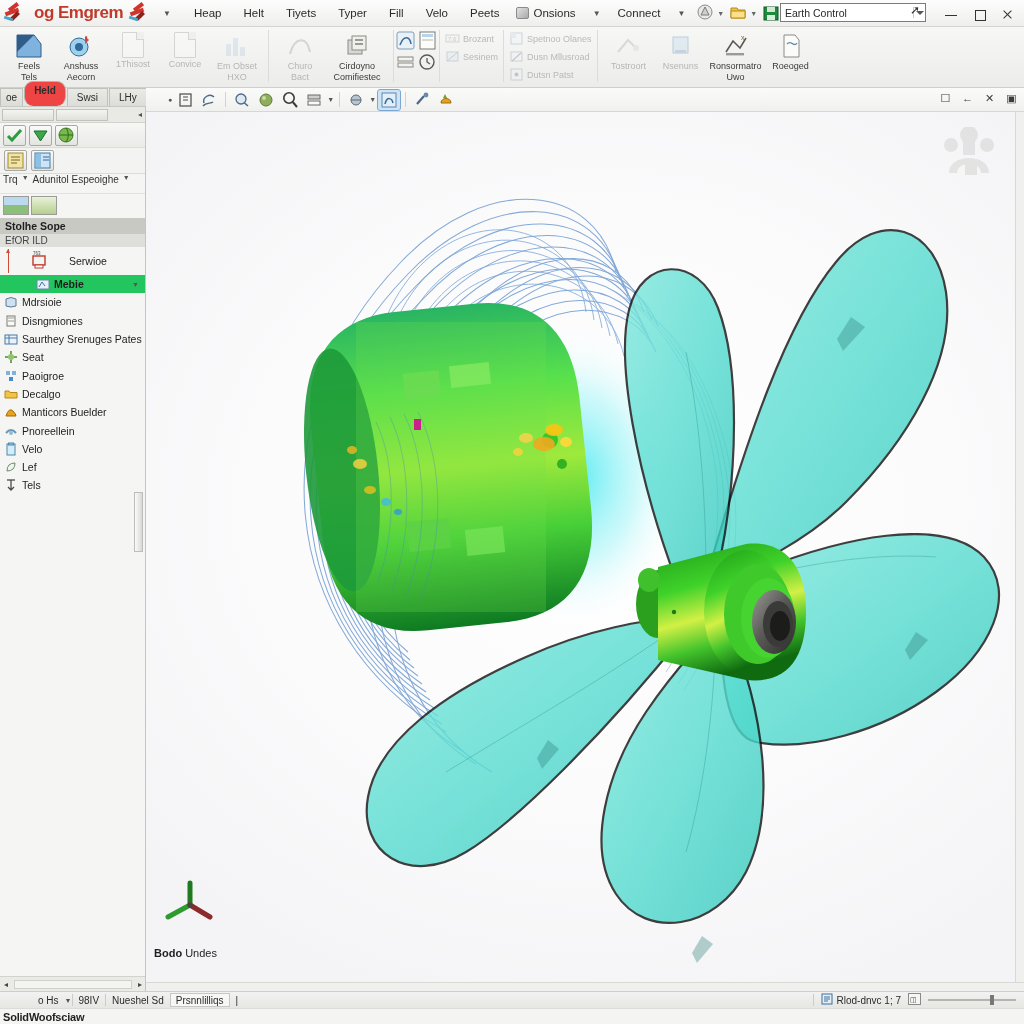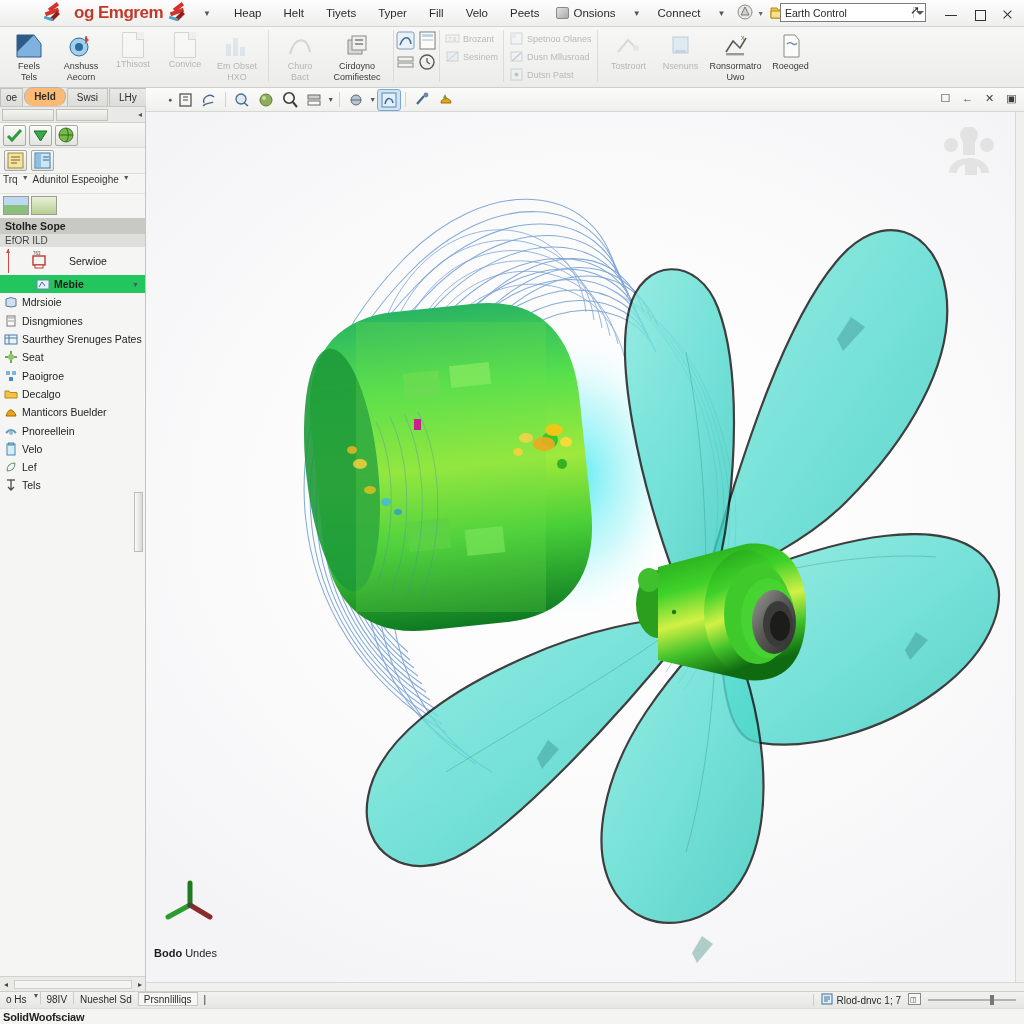--- a/index.html
+++ b/index.html
@@ -11,21 +11,21 @@
     background:#f1f1f0;
     -webkit-font-smoothing: none;
   }
   .app { position:relative; width:1024px; height:1024px; background:#f3f3f2; }
 
   
   .titlebar {
     position:absolute; left:0; top:0; width:1024px; height:27px;
     background: linear-gradient(#fdfdfd,#eeeeec);
     border-bottom:1px solid #d4d4d0;
-    display:flex; align-items:center;padding-left:40px;
+    display:flex; align-items:center;
   }
   .brand {
     font-size:17px; font-weight:bold; color:#c0392b;
     letter-spacing:-0.5px; padding-left:2px; white-space:nowrap;
     filter: blur(0.25px);
   }
   .brand-mark { width:26px; height:20px; margin:0 4px 0 2px; position:relative; }
   .brand-mark i {
     position:absolute; display:block; background:#d0342c;
     transform-origin:center;
@@ -108,21 +108,21 @@
     position:absolute; left:0; top:88px; width:1024px; height:19px;
     background:#e6e6e3; border-bottom:1px solid #c8c8c4;
     display:flex; align-items:flex-end;
   }
   .tab {
     height:18px; padding:0 9px; font-size:10px; line-height:18px;
     background:linear-gradient(#e9e9e6,#dcdcd8);
     border:1px solid #c1c1bc; border-bottom:none; margin-right:1px;
     color:#2d2d2d; white-space:nowrap; filter:blur(0.3px);
   }
-  .tab.active { background:#fdba74; border-color:#b4b4ae; font-weight:bold; height:19px;border-radius:9px; }
+  .tab.active { background:#ef4444; border-color:#b4b4ae; font-weight:bold; height:25px;border-radius:9px; }
   .tab.first { padding:0 5px; }
 
   
   .viewbar {
     position:absolute; left:146px; top:88px; width:878px; height:24px;
     background:linear-gradient(#fbfbfa,#f0f0ee);
     border-bottom:1px solid #d6d6d2;
     display:flex; align-items:center; padding-left:22px; gap:2px;
   }
   .vb { width:22px; height:20px; position:relative; border-radius:2px; }
@@ -201,21 +201,21 @@
     white-space:nowrap; filter:blur(0.3px);
   }
   .triad-label b{ font-weight:bold; }
   .vp-scroll-v { position:absolute; right:0; top:0; width:9px; height:879px; background:#f0f0ee; border-left:1px solid #d8d8d4;}
   .vp-scroll-h { position:absolute; left:0; bottom:0; width:878px; height:9px; background:#f0f0ee; border-top:1px solid #d8d8d4;}
 
   
   .statusrow {
     position:absolute; left:0; top:991px; width:1024px; height:17px;
     background:linear-gradient(#f2f2f0,#e6e6e3); border-top:1px solid #cdcdc9;
-    display:flex; font-size:10px; color:#2b2b2b;
+    display:flex; align-items:center; font-size:10px; color:#2b2b2b;padding-left:32px;
   }
   .st-cell { padding:0 6px; height:15px; line-height:15px; white-space:nowrap; filter:blur(0.3px); }
   .st-div { width:1px; height:12px; background:#cbcbc7; }
   .st-box { border:1px solid #c6c6c2; background:#f7f7f5; padding:0 5px; height:14px; line-height:14px; filter:blur(0.3px);}
   .st-right { margin-left:auto; display:flex; align-items:center; gap:7px; padding-right:8px;}
   .st-slider { width:88px; height:2px; background:#b4b4b0; position:relative; }
   .st-slider .knob{ position:absolute; left:62px; top:-4px; width:4px;height:10px;background:#777; }
 
   .statusbar2 {
     position:absolute; left:0; top:1008px; width:1024px; height:16px;

